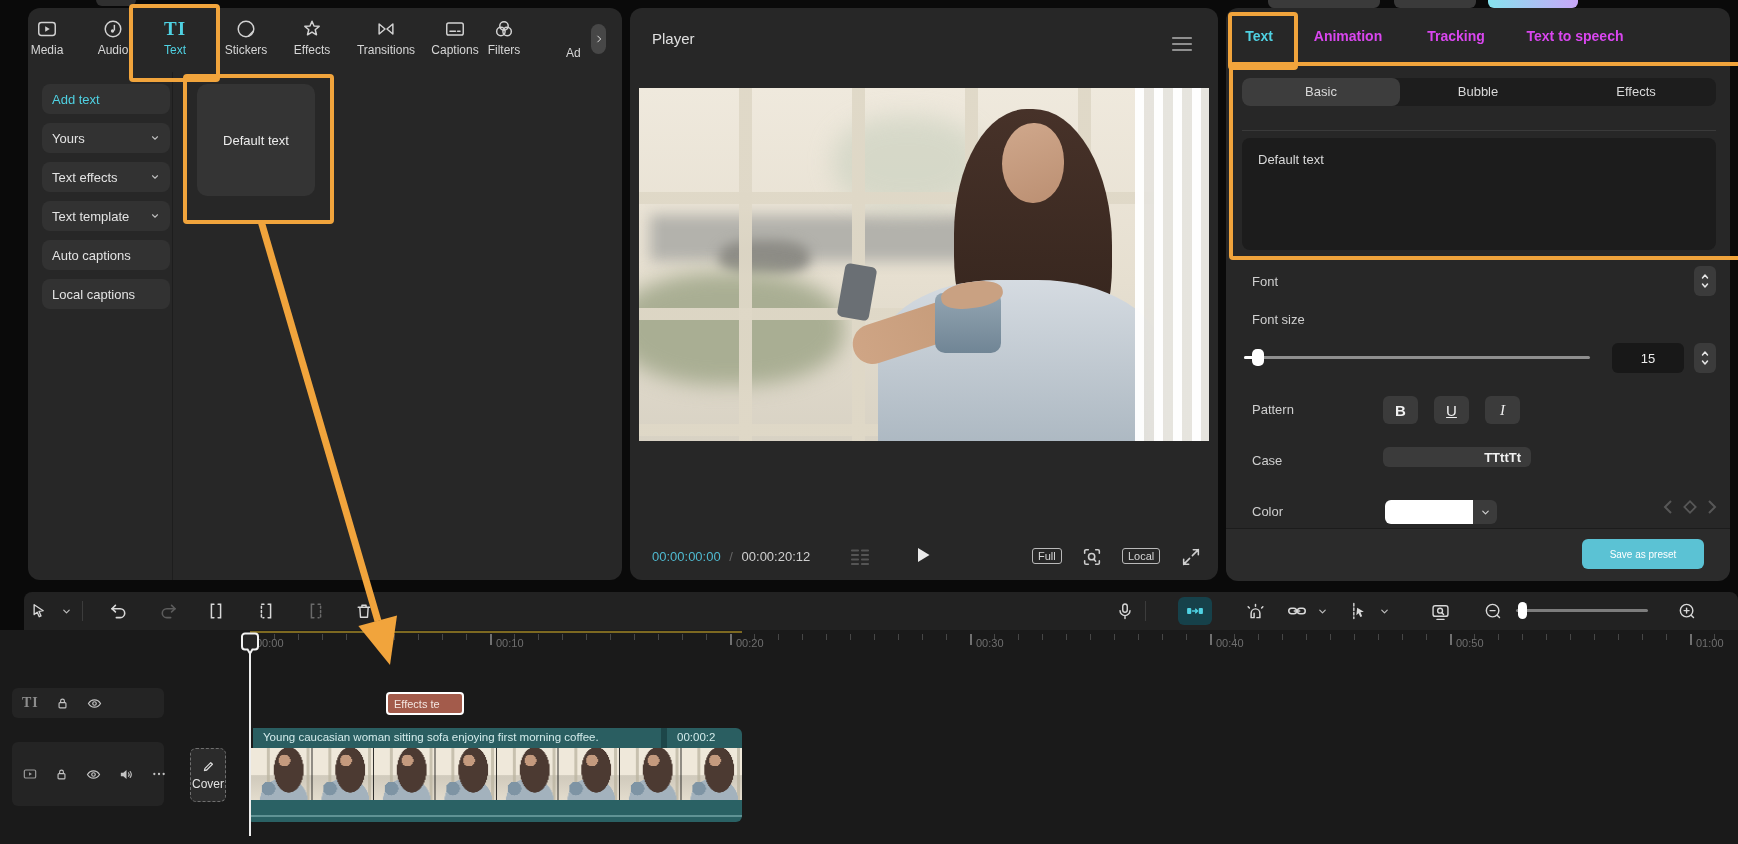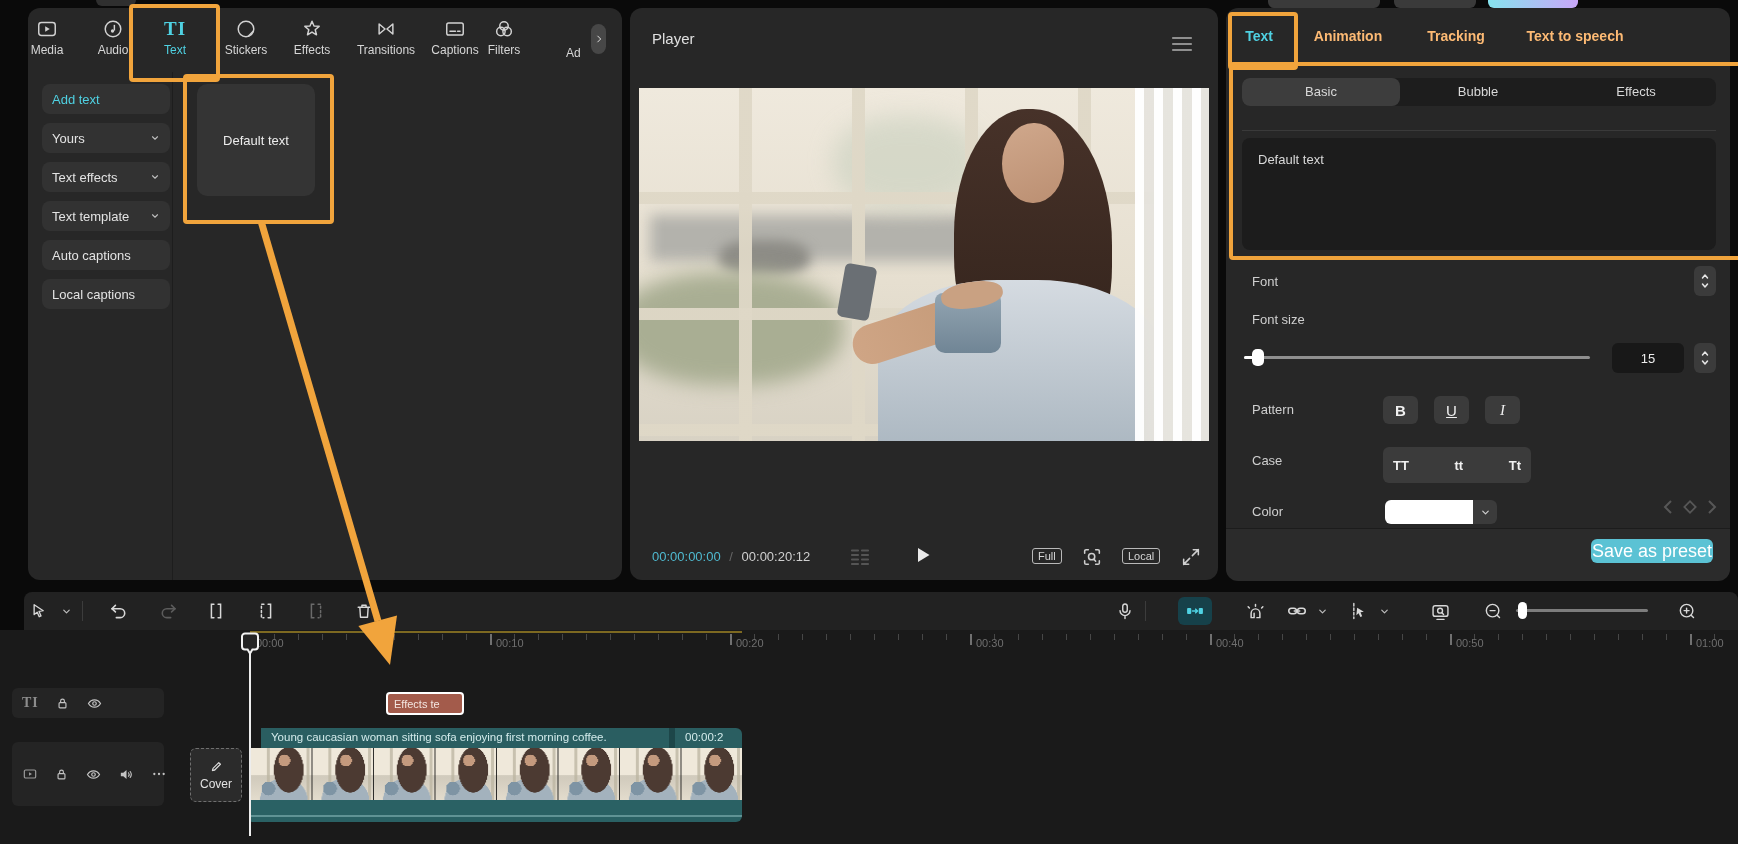--- a/index.html
+++ b/index.html
@@ -17,21 +17,21 @@
   .ti-glyph{font-family:"Liberation Serif",serif;font-weight:700;font-size:19px;letter-spacing:1px;color:#d6d6d6;line-height:22px;}
   .tooltab.active .ti-glyph{color:#4FD1E2;}
   
   .sbtn{position:absolute;left:14px;width:128px;height:30px;background:#323232;border-radius:8px;
         display:flex;align-items:center;padding:0 10px;box-sizing:border-box;font-size:13px;color:#e3e3e3;cursor:pointer;}
   .sbtn .lbl{flex:1;}
   .sbtn.accent .lbl{color:#4FD1E2;}
   .card{position:absolute;background:#343434;border-radius:10px;display:flex;align-items:center;justify-content:center;
         font-size:13px;color:#ececec;cursor:pointer;}
   
-  .itab{position:absolute;top:20px;transform:translateX(-50%);font-size:14px;font-weight:700;color:#fdba74;white-space:nowrap;cursor:pointer;}
+  .itab{position:absolute;top:20px;transform:translateX(-50%);font-size:14px;font-weight:700;color:#d946ef;white-space:nowrap;cursor:pointer;}
   .itab.active{color:#4FD1E2;}
   .seg{position:absolute;font-size:13px;color:#d9d9d9;}
   .rowlab{position:absolute;font-size:13px;color:#cfcfcf;}
   .ctl{position:absolute;background:#3b3b3b;border-radius:6px;box-sizing:border-box;}
   .patbtn{display:flex;align-items:center;justify-content:center;font-size:15px;color:#f0f0f0;cursor:pointer;}
   .pat-b{font-weight:800;}
   .pat-u{text-decoration:underline;}
   .pat-i{font-style:italic;font-family:"Liberation Serif",serif;}
   
   .orange-box{position:absolute;border:4px solid #F1A43C;border-radius:4px;z-index:60;pointer-events:none;}
@@ -284,21 +284,21 @@
           <path d="M7 14l5-6 5 6M7 26l5 6 5-6"></path>
         </svg>
     </div>
 
     <div class="rowlab" style="left:26px;top:394px;">Pattern</div>
     <div class="ctl patbtn pat-b" style="left:157px;top:388px;width:35px;height:28px;">B</div>
     <div class="ctl patbtn pat-u" style="left:208px;top:388px;width:35px;height:28px;">U</div>
     <div class="ctl patbtn pat-i" style="left:259px;top:388px;width:35px;height:28px;">I</div>
 
     <div class="rowlab" style="left:26px;top:445px;">Case</div>
-    <div class="ctl" style="left:157px;top:439px;width:148px;height:36px;display:flex;align-items:center;justify-content:space-between;padding:0 10px;font-weight:700;font-size:13px;color:#f0f0f0;">
+    <div class="ctl" style="left:157px;top:439px;width:148px;height:20px;display:flex;align-items:center;justify-content:flex-end;padding:0 10px;font-weight:700;font-size:13px;color:#f0f0f0;">
       <span style="cursor:pointer;">TT</span>
       <span style="cursor:pointer;">tt</span>
       <span style="cursor:pointer;">Tt</span>
     </div>
 
     <div class="rowlab" style="left:26px;top:496px;">Color</div>
     <div class="abs" style="left:159px;top:492px;width:88px;height:24px;background:#ffffff;border-radius:6px 0 0 6px;cursor:pointer;"></div>
     <div class="ctl ic" style="left:247px;top:492px;width:24px;height:24px;border-radius:0 6px 6px 0;display:flex;align-items:center;justify-content:center;cursor:pointer;">
       <svg width="11" height="11" viewBox="0 0 24 24" fill="none" stroke="#d0d0d0" stroke-width="2.6" stroke-linecap="round" stroke-linejoin="round">
           <path d="M6 9l6 6 6-6"></path>
@@ -316,21 +316,21 @@
           </svg>
         </span>
       <span class="ic">
           <svg width="12" height="18" viewBox="0 0 12 18" fill="none" stroke="#575757" stroke-width="2">
             <path d="M3 3l6 6-6 6"></path>
           </svg>
         </span>
     </div>
 
     <div class="abs" style="left:0;top:520px;width:504px;height:52px;background:#2b2b2b;border-top:1px solid #1c1c1c;border-radius:0 0 12px 12px;">
-      <div class="abs" style="left:365px;top:10px;width:122px;height:24px;background:#5BC2D4;border-radius:6px;display:flex;align-items:center;justify-content:center;font-size:18px;color:#fff;cursor:pointer;">Save as preset</div>
+      <div class="abs" style="left:356px;top:10px;width:122px;height:30px;background:#5BC2D4;border-radius:6px;display:flex;align-items:center;justify-content:center;font-size:10px;color:#fff;cursor:pointer;">Save as preset</div>
     </div>
   </div>
 
   <div class="abs" style="left:0;top:630px;width:1738px;height:214px;background:#1a1a1a;"></div>
   <div class="abs" style="left:24px;top:592px;width:1714px;height:38px;background:#222222;border-radius:8px 8px 0 0;"></div>
 
   <div class="tlicon" style="left:26px;">
       <svg width="19" height="19" viewBox="0 0 24 24" fill="none" stroke="#d8d8d8" stroke-width="1.7" stroke-linejoin="round">
         <path d="M6.5 3.5L18 11l-5.3.9 2.5 5.7-2.3 1-2.5-5.7-3.9 3z"></path>
       </svg>
@@ -494,36 +494,36 @@
       </span>
     <span class="ic">
         <svg width="16" height="16" viewBox="0 0 24 24">
           <circle cx="5" cy="12" r="1.7" fill="#c4c4c4"></circle>
           <circle cx="12" cy="12" r="1.7" fill="#c4c4c4"></circle>
           <circle cx="19" cy="12" r="1.7" fill="#c4c4c4"></circle>
         </svg>
       </span>
   </div>
 
-  <div class="abs" style="left:190px;top:748px;width:52px;height:54px;background:#2b2b2b;border:1.5px dashed #6f6f6f;border-radius:6px;display:flex;flex-direction:column;align-items:center;justify-content:center;gap:3px;cursor:pointer;box-sizing:border-box;">
+  <div class="abs" style="left:190px;top:748px;width:36px;height:54px;background:#2b2b2b;border:1.5px dashed #6f6f6f;border-radius:6px;display:flex;flex-direction:column;align-items:center;justify-content:center;gap:3px;cursor:pointer;box-sizing:border-box;">
     <span class="ic">
         <svg width="15" height="15" viewBox="0 0 24 24" fill="none" stroke="#dedede" stroke-width="1.8" stroke-linejoin="round">
           <path d="M5.5 18.5l.9-3.6 9.2-9.2 2.7 2.7-9.2 9.2z"></path>
           <path d="M5.5 18.5l3.6-.9" stroke-linecap="round"></path>
         </svg>
       </span>
     <span style="font-size:12px;color:#e2e2e2;">Cover</span>
   </div>
 
   <div class="abs" style="left:386px;top:692px;width:78px;height:23px;background:#A35B4B;border:2px solid #ffffff;border-radius:4px;box-sizing:border-box;display:flex;align-items:center;padding:0 6px;overflow:hidden;cursor:grab;z-index:3;">
     <span style="font-size:11px;color:#f4e6e1;white-space:nowrap;">Effects te</span>
   </div>
 
   <div class="abs" style="left:250px;top:728px;width:492px;height:94px;border-radius:2px 6px 6px 2px;overflow:hidden;cursor:grab;z-index:3;">
-    <div class="abs" style="left:11px;top:0;width:100%;height:20px;background:#2A5E61;">
+    <div class="abs" style="left:3px;top:0;width:100%;height:20px;background:#2A5E61;">
       <span style="position:absolute;left:10px;top:3px;font-size:11.5px;color:#d3ebeb;white-space:nowrap;">Young caucasian woman sitting sofa enjoying first morning coffee.</span>
       <div style="position:absolute;left:408px;top:0;width:6px;height:20px;background:#1d4649;"></div>
       <span style="position:absolute;left:424px;top:3px;font-size:11.5px;color:#d3ebeb;white-space:nowrap;">00:00:2</span>
     </div>
     <div class="filmstrip"></div>
     <div class="abs" style="left:0;top:72px;width:100%;height:22px;background:#2a6164;">
       <div style="position:absolute;left:0;bottom:5px;width:100%;height:2px;background:rgba(140,190,190,.55);"></div>
     </div>
   </div>
 

